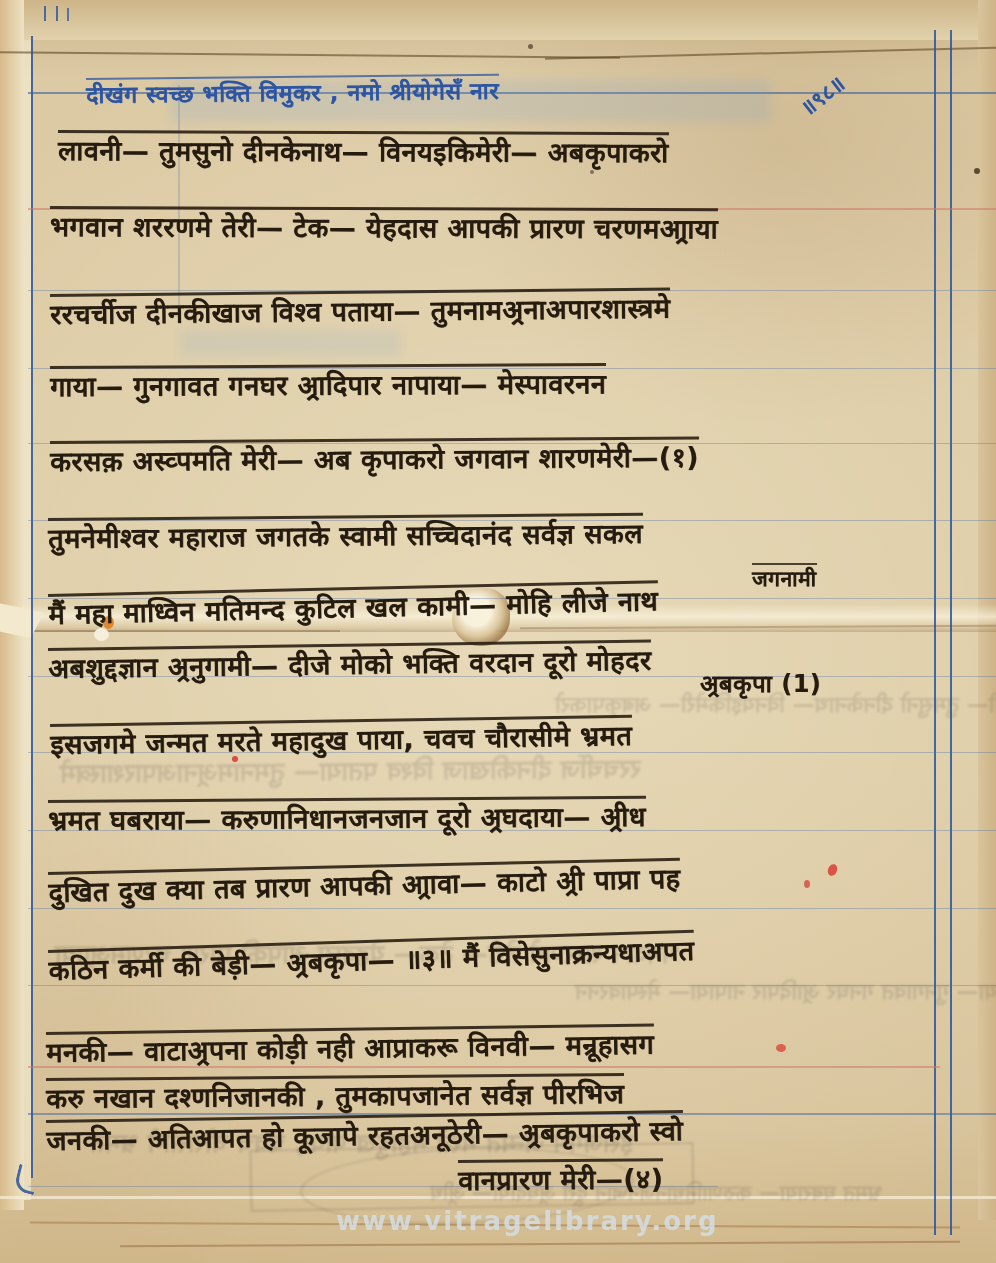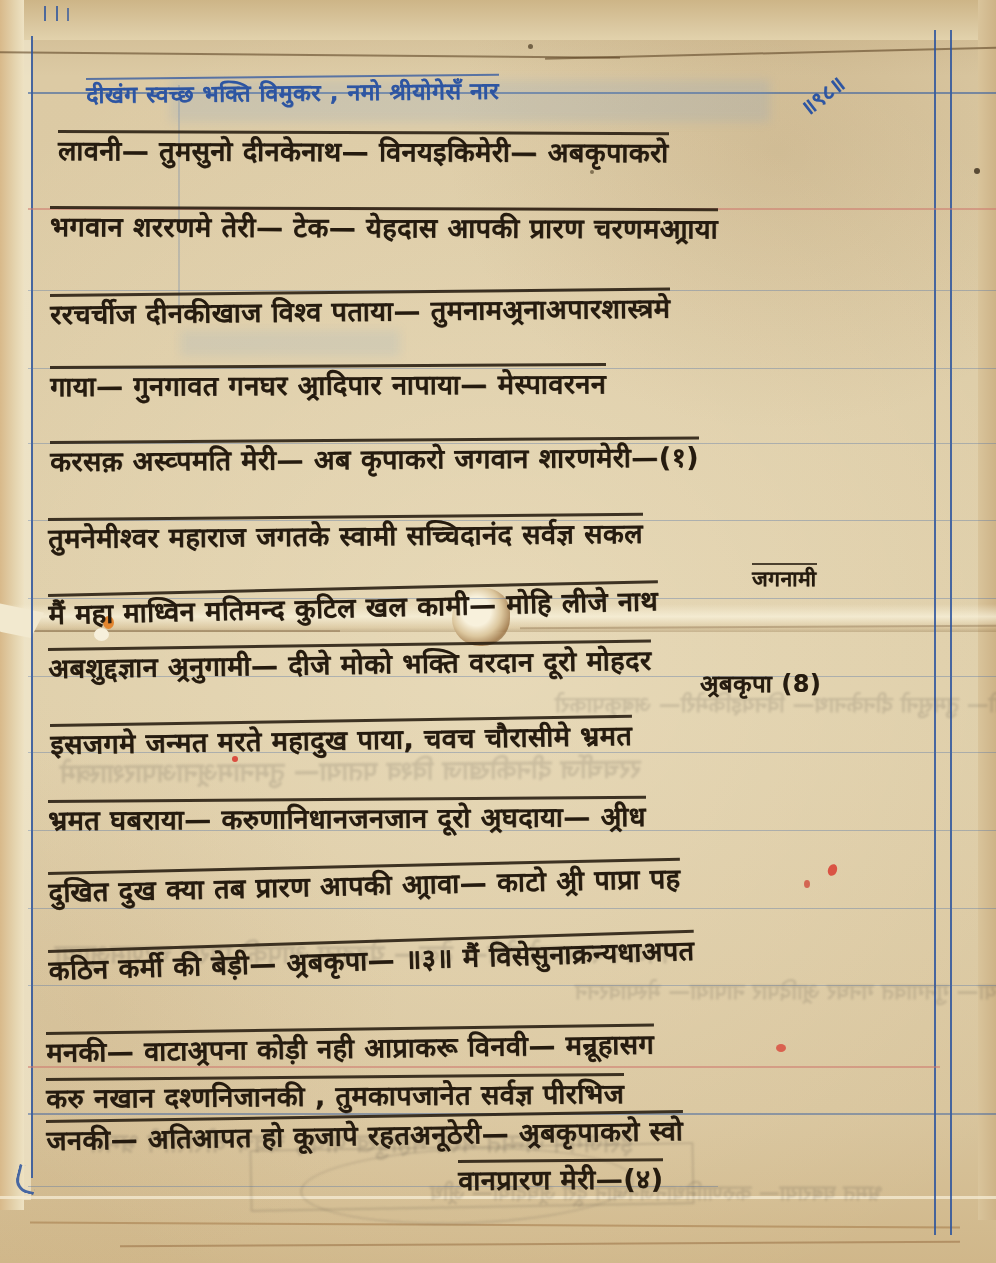--- a/index.html
+++ b/index.html
@@ -109,31 +109,32 @@
 
   <div class="abs hw" style="left:58px;top:130px;transform:rotate(.2deg);">लावनी— तुमसुनो दीनकेनाथ— विनयइकिमेरी— अबकृपाकरो</div>
   <div class="abs hw" style="left:50px;top:206px;transform:rotate(.2deg);">भगवान शररणमे तेरी— टेक— येहदास आपकी प्रारण चरणमआ्राया</div>
   <div class="abs hw" style="left:50px;top:294px;transform:rotate(-.6deg);">ररचर्चीज दीनकीखाज विश्व पताया— तुमनामअ्रनाअपारशास्त्रमे</div>
   <div class="abs hw" style="left:50px;top:366px;transform:rotate(-.3deg);">गाया— गुनगावत गनघर अ्रादिपार नापाया— मेस्पावरनन</div>
   <div class="abs hw" style="left:50px;top:441px;transform:rotate(-.4deg);">करसक़ अस्व्पमति मेरी— अब कृपाकरो जगवान शारणमेरी—(१)</div>
   <div class="abs hw" style="left:48px;top:518px;transform:rotate(-.5deg);">तुमनेमीश्वर महाराज जगतके स्वामी सच्चिदानंद सर्वज्ञ सकल</div>
   <div class="abs hw small" style="left:752px;top:563px;border-top:2px solid rgba(38,27,15,.8);">जगनामी</div>
   <div class="abs hw" style="left:48px;top:594px;transform:rotate(-1.3deg);">मैं महा माध्विन मतिमन्द कुटिल खल कामी— मोहि लीजे नाथ</div>
   <div class="abs hw" style="left:48px;top:648px;transform:rotate(-.8deg);">अबशुद्दज्ञान अ्रनुगामी— दीजे मोको भक्ति वरदान दूरो मोहदर</div>
-  <div class="abs hw" style="left:700px;top:668px;font-size:24px;border-top:none;">अ्रबकृपा (8)</div>
+  <div class="abs hw" style="left:700px;top:668px;font-size:24px;border-top:none;">अ्रबकृपा (1)</div>
   <div class="abs hw" style="left:50px;top:724px;transform:rotate(-.9deg);">इसजगमे जन्मत मरते महादुख पाया, चवच चौरासीमे भ्रमत</div>
   <div class="abs hw" style="left:48px;top:800px;transform:rotate(-.4deg);">भ्रमत घबराया— करुणानिधानजनजान दूरो अ्रघदाया— अ्रीध</div>
   <div class="abs hw" style="left:48px;top:872px;transform:rotate(-1.3deg);">दुखित दुख क्या तब प्रारण आपकी आ्रावा— काटो अ्री पाप्रा पह</div>
   <div class="abs hw" style="left:48px;top:950px;transform:rotate(-1.8deg);">कठिन कर्मी की बेड़ी— अ्रबकृपा— ॥३॥ मैं विसेसुनाक्रन्यधाअपत</div>
   <div class="abs hw" style="left:46px;top:1032px;transform:rotate(-.8deg);">मनकी— वाटाअ्रपना कोड़ी नही आप्राकरू विनवी— मन्रूहासग</div>
   <div class="abs hw" style="left:46px;top:1078px;transform:rotate(-.5deg);">करु नखान दश्णनिजानकी , तुमकापजानेत सर्वज्ञ पीरभिज</div>
   <div class="abs hw" style="left:46px;top:1120px;transform:rotate(-.9deg);">जनकी— अतिआपत हो कूजापे रहतअनूठेरी— अ्रबकृपाकरो स्वो</div>
   <div class="abs hw" style="left:458px;top:1160px;transform:rotate(-.5deg);">वानप्रारण मेरी—(४)</div>
 
   <div class="abs speck" style="left:232px;top:756px;width:6px;height:6px;background:#d8352b;opacity:.85;"></div>
   <div class="abs speck" style="left:828px;top:864px;width:9px;height:12px;background:#d8352b;opacity:.8;transform:rotate(20deg);"></div>
   <div class="abs speck" style="left:804px;top:880px;width:6px;height:8px;background:#cf4336;opacity:.75;"></div>
   <div class="abs speck" style="left:776px;top:1044px;width:10px;height:8px;background:#d8352b;opacity:.7;"></div>
   <div class="abs speck" style="left:974px;top:168px;width:6px;height:6px;background:#3a2c1a;opacity:.8;"></div>
   <div class="abs speck" style="left:528px;top:44px;width:5px;height:5px;background:#4a3a22;opacity:.7;"></div>
   <div class="abs speck" style="left:590px;top:170px;width:4px;height:4px;background:#4a3a22;opacity:.6;"></div>
 
+  <div class="abs watermark" style="left:336px;top:1206px;">www.vitragelibrary.org</div>
 </div>
 
 </body></html>

